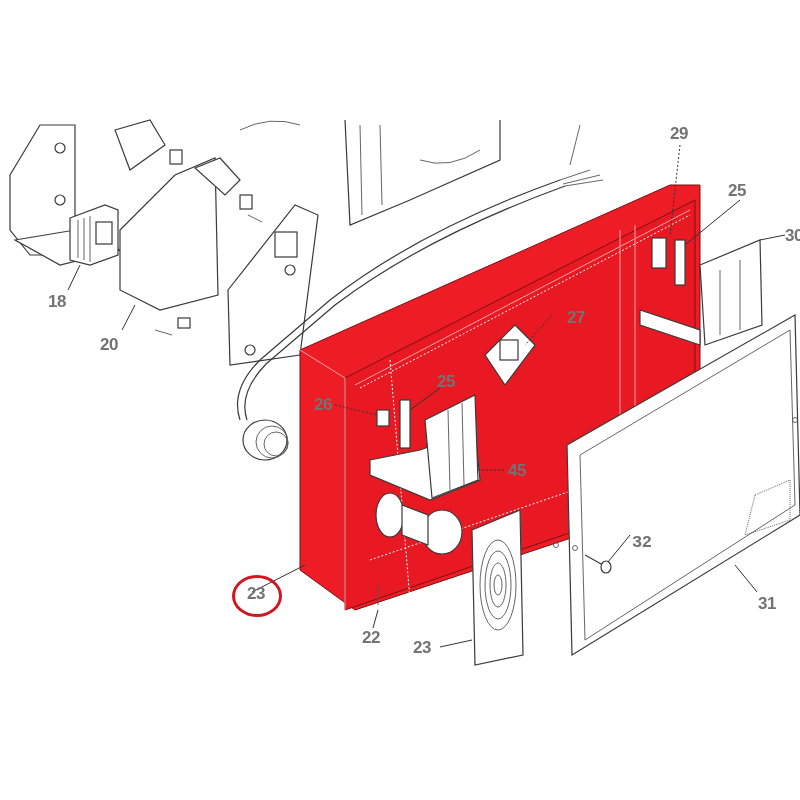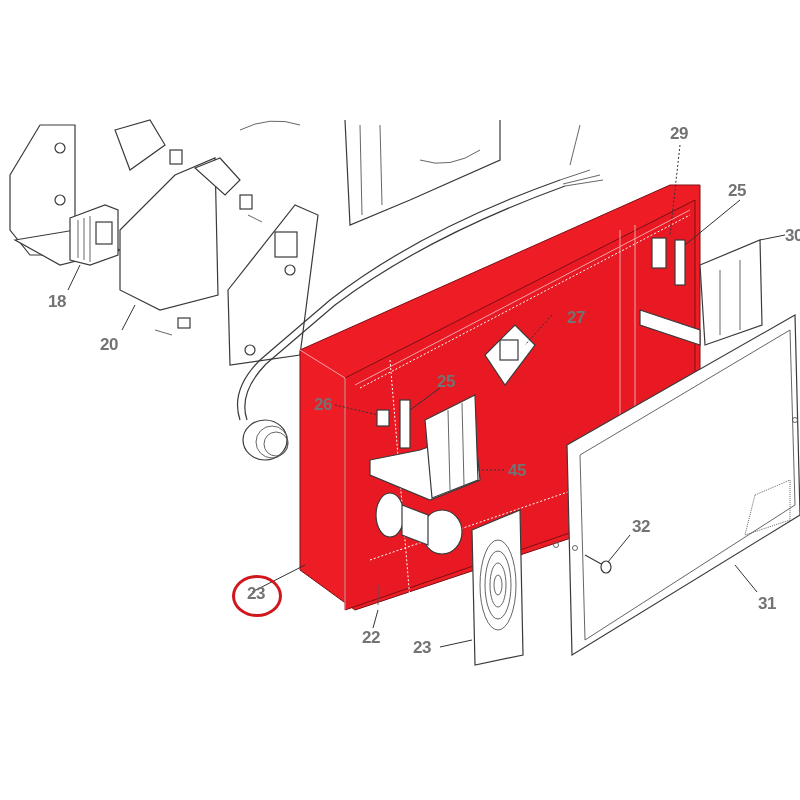--- a/index.html
+++ b/index.html
@@ -165,13 +165,13 @@
 <div class="label" style="left:362px;top:628px;">22</div>
 <div class="label" style="left:413px;top:638px;">23</div>
 <div class="label" style="left:508px;top:461px;">45</div>
 <div class="label" style="left:728px;top:181px;">25</div>
 <div class="label" style="left:437px;top:372px;">25</div>
 <div class="label" style="left:314px;top:395px;text-align:right;">26</div>
 <div class="label" style="left:543px;top:308px;margin-left:24px;">27</div>
 <div class="label" style="left:670px;top:124px;">29</div>
 <div class="label" style="left:785px;top:226px;">30</div>
 <div class="label" style="left:758px;top:594px;">31</div>
-<div class="label" style="left:632px;top:517px;">32</div>
+<div class="label" style="left:632px;top:533px;font-family:Liberation Mono, monospace;">32</div>
 
 </body></html>

